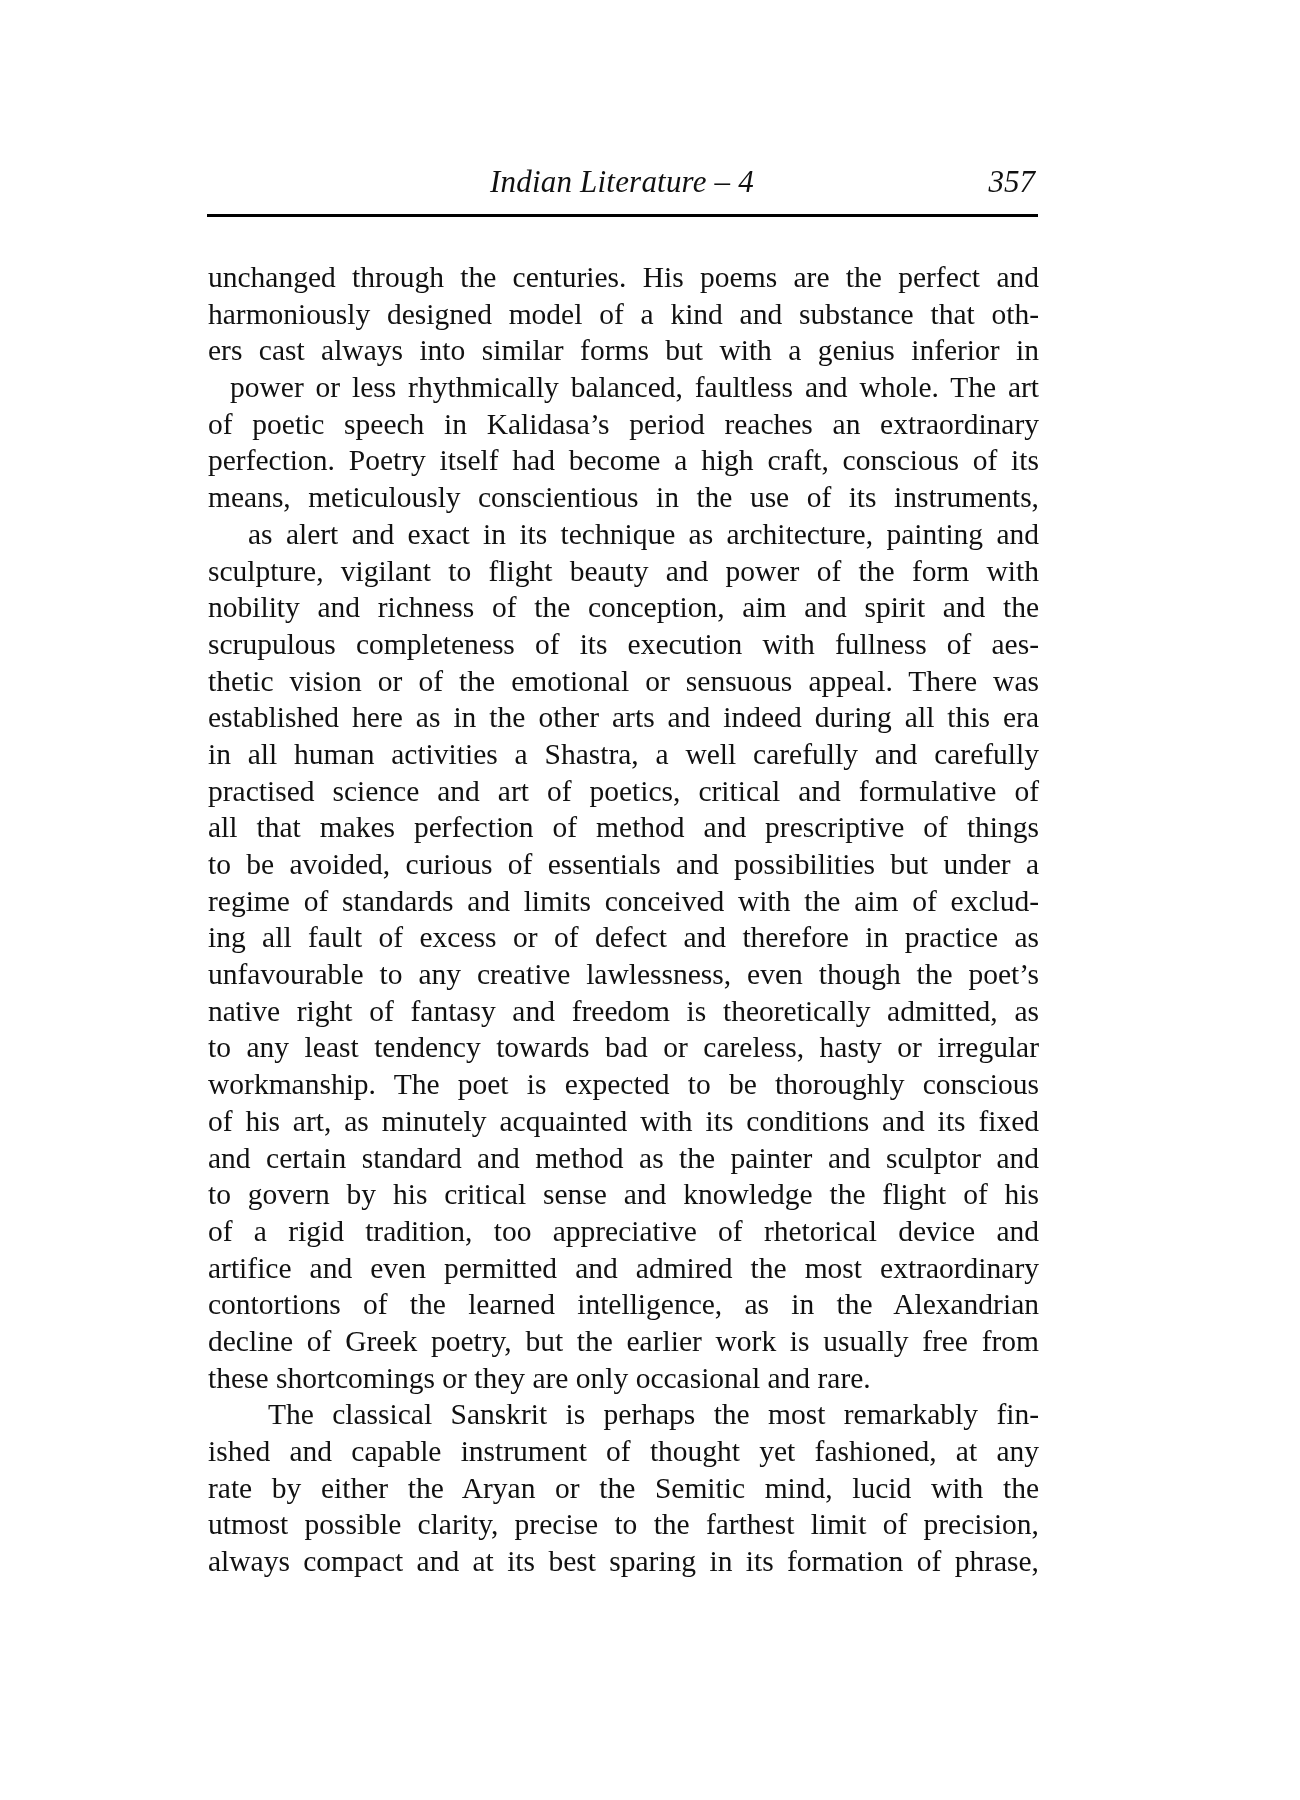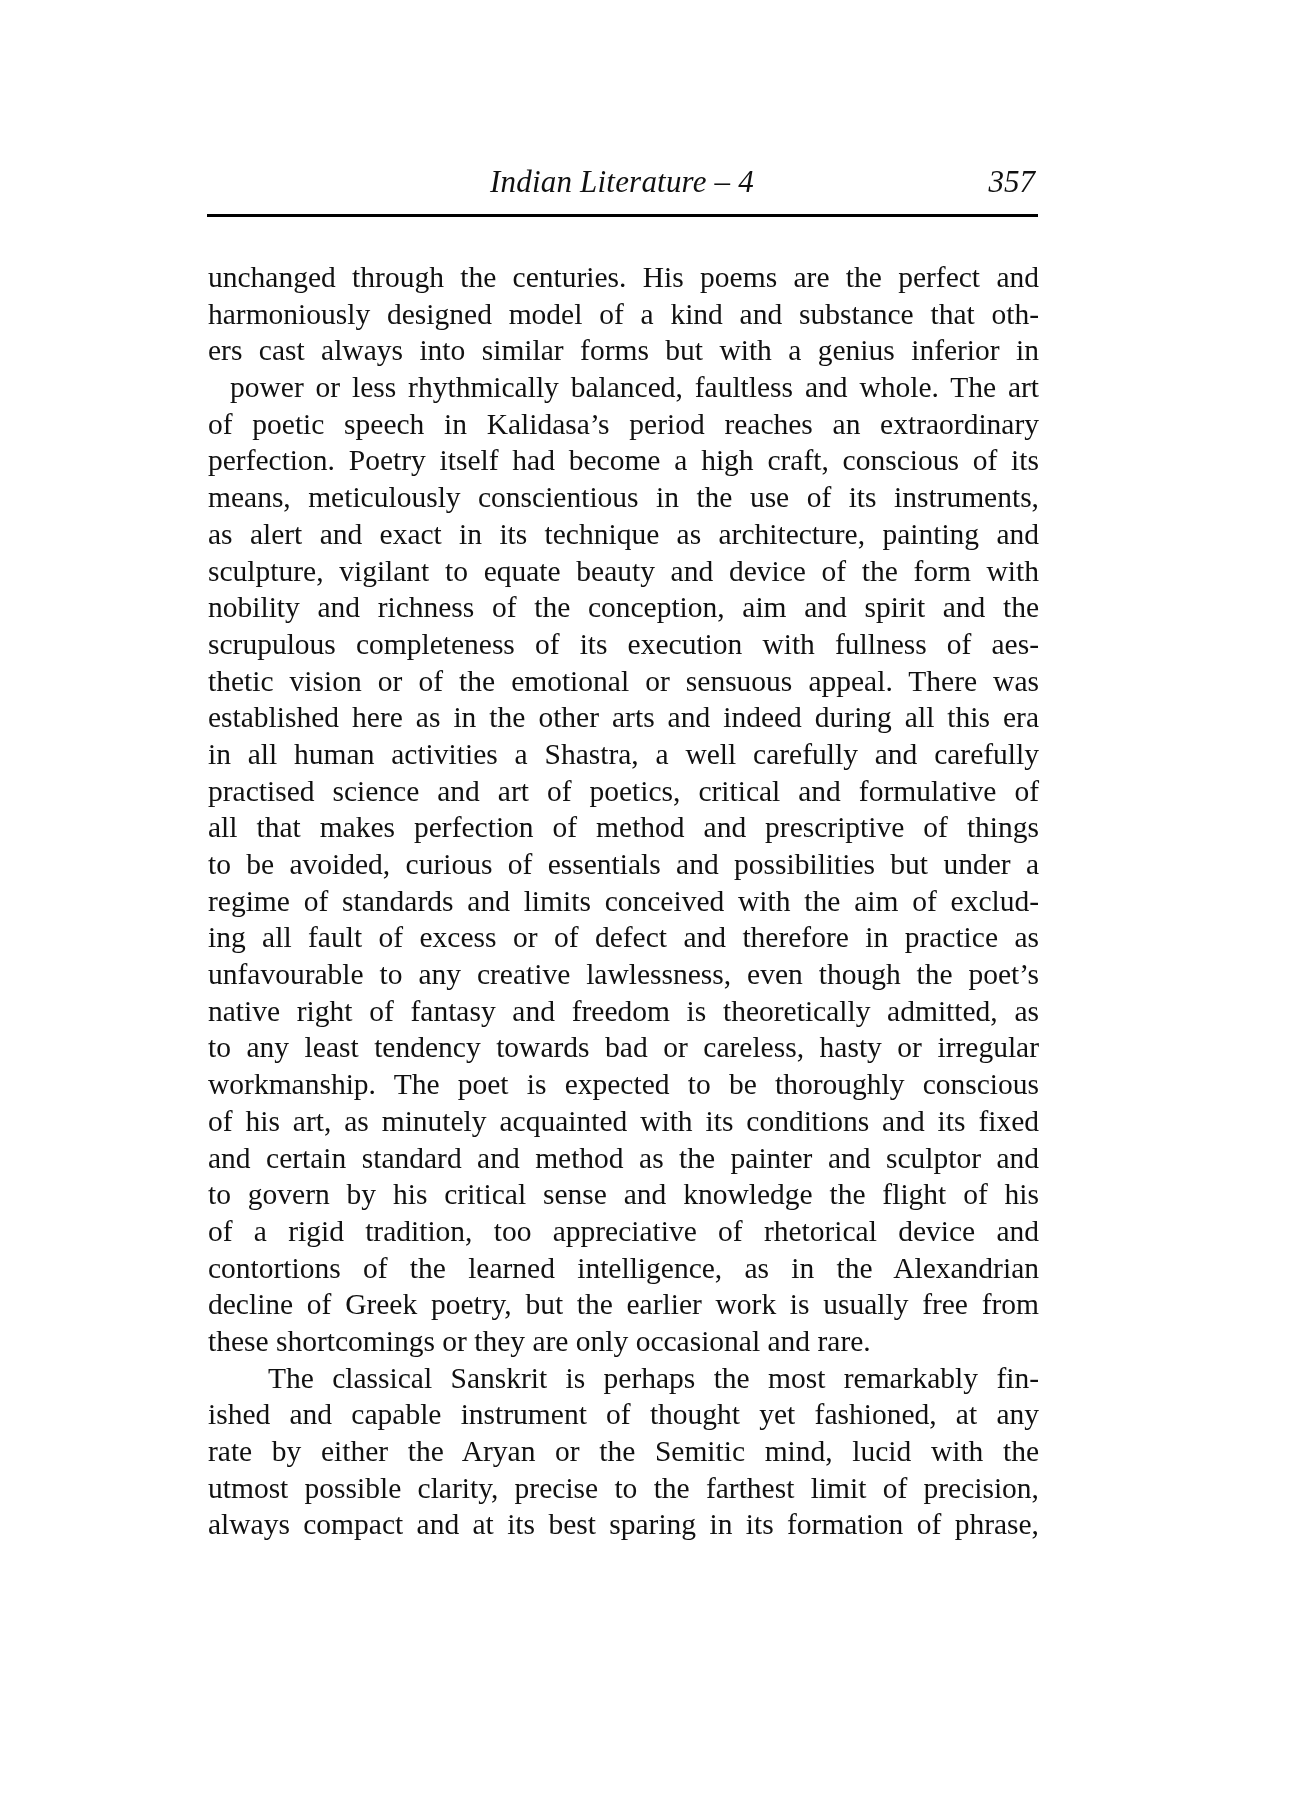--- a/index.html
+++ b/index.html
@@ -94,40 +94,41 @@
   <div class="body-text">
 
     <div>
       <div class="line" style="white-space: nowrap;">unchanged through the centuries. His poems are the perfect and</div>
       <div class="line" style="white-space: nowrap;">harmoniously designed model of a kind and substance that oth-</div>
       <div class="line" style="white-space: nowrap;">ers cast always into similar forms but with a genius inferior in</div>
       <div class="line" style="white-space: nowrap; margin-left: 22px;">power or less rhythmically balanced, faultless and whole. The art</div>
       <div class="line" style="white-space: nowrap;">of poetic speech in Kalidasa’s period reaches an extraordinary</div>
       <div class="line" style="white-space: nowrap;">perfection. Poetry itself had become a high craft, conscious of its</div>
       <div class="line" style="white-space: nowrap;">means, meticulously conscientious in the use of its instruments,</div>
-      <div class="line" style="white-space: nowrap;">as alert and exact in its technique as architecture, painting and</div>
-      <div class="line" style="white-space: nowrap;">sculpture, vigilant to equate beauty and device of the form with</div>
+      <div class="line" style="white-space: nowrap; margin-left: 40px;">as alert and exact in its technique as architecture, painting and</div>
+      <div class="line" style="white-space: nowrap;">sculpture, vigilant to flight beauty and power of the form with</div>
       <div class="line" style="white-space: nowrap;">nobility and richness of the conception, aim and spirit and the</div>
       <div class="line" style="white-space: nowrap;">scrupulous completeness of its execution with fullness of aes-</div>
       <div class="line" style="white-space: nowrap;">thetic vision or of the emotional or sensuous appeal. There was</div>
       <div class="line" style="white-space: nowrap;">established here as in the other arts and indeed during all this era</div>
       <div class="line" style="white-space: nowrap;">in all human activities a Shastra, a well carefully and carefully</div>
       <div class="line" style="white-space: nowrap;">practised science and art of poetics, critical and formulative of</div>
       <div class="line" style="white-space: nowrap;">all that makes perfection of method and prescriptive of things</div>
       <div class="line" style="white-space: nowrap;">to be avoided, curious of essentials and possibilities but under a</div>
       <div class="line" style="white-space: nowrap;">regime of standards and limits conceived with the aim of exclud-</div>
       <div class="line" style="white-space: nowrap;">ing all fault of excess or of defect and therefore in practice as</div>
       <div class="line" style="white-space: nowrap;">unfavourable to any creative lawlessness, even though the poet’s</div>
       <div class="line" style="white-space: nowrap;">native right of fantasy and freedom is theoretically admitted, as</div>
       <div class="line" style="white-space: nowrap;">to any least tendency towards bad or careless, hasty or irregular</div>
       <div class="line" style="white-space: nowrap;">workmanship. The poet is expected to be thoroughly conscious</div>
       <div class="line" style="white-space: nowrap;">of his art, as minutely acquainted with its conditions and its fixed</div>
       <div class="line" style="white-space: nowrap;">and certain standard and method as the painter and sculptor and</div>
       <div class="line" style="white-space: nowrap;">to govern by his critical sense and knowledge the flight of his</div>
       <div class="line" style="white-space: nowrap;">of a rigid tradition, too appreciative of rhetorical device and</div>
+      <div class="line" style="white-space: nowrap;">artifice and even permitted and admired the most extraordinary</div>
       <div class="line" style="white-space: nowrap;">contortions of the learned intelligence, as in the Alexandrian</div>
       <div class="line" style="white-space: nowrap;">decline of Greek poetry, but the earlier work is usually free from</div>
       <div class="line last" style="white-space: nowrap;">these shortcomings or they are only occasional and rare.</div>
     </div>
 
     <div>
       <div class="line indent" style="white-space: nowrap;">The classical Sanskrit is perhaps the most remarkably fin-</div>
       <div class="line" style="white-space: nowrap;">ished and capable instrument of thought yet fashioned, at any</div>
       <div class="line" style="white-space: nowrap;">rate by either the Aryan or the Semitic mind, lucid with the</div>
       <div class="line" style="white-space: nowrap;">utmost possible clarity, precise to the farthest limit of precision,</div>

